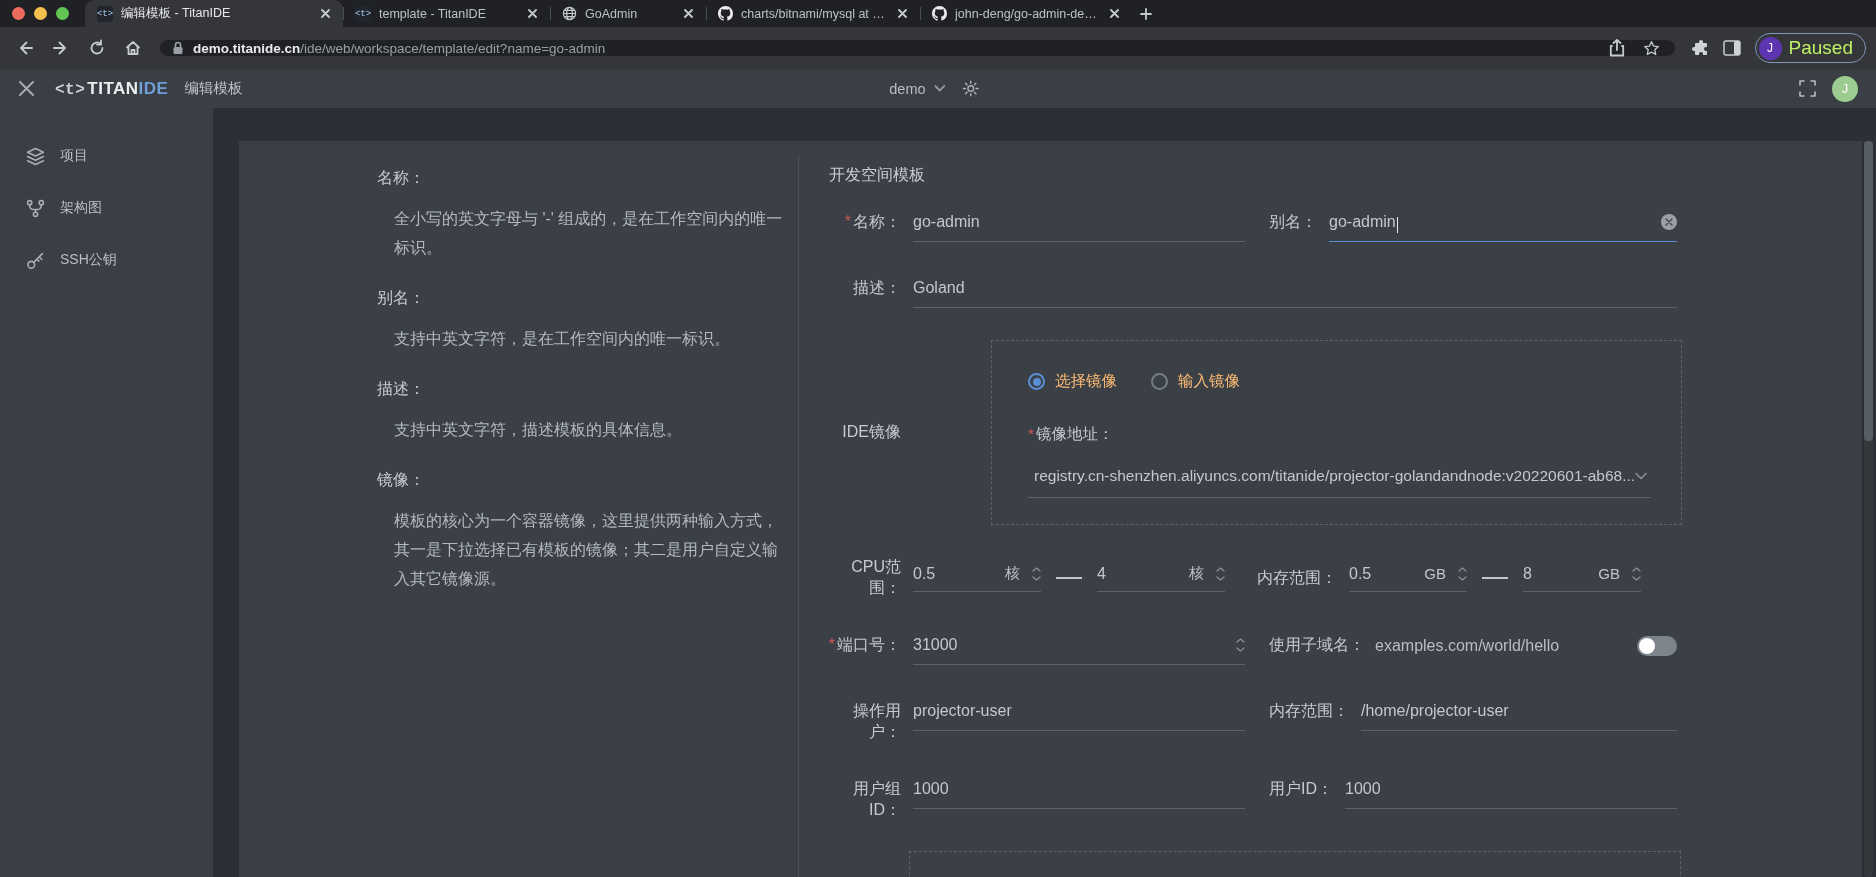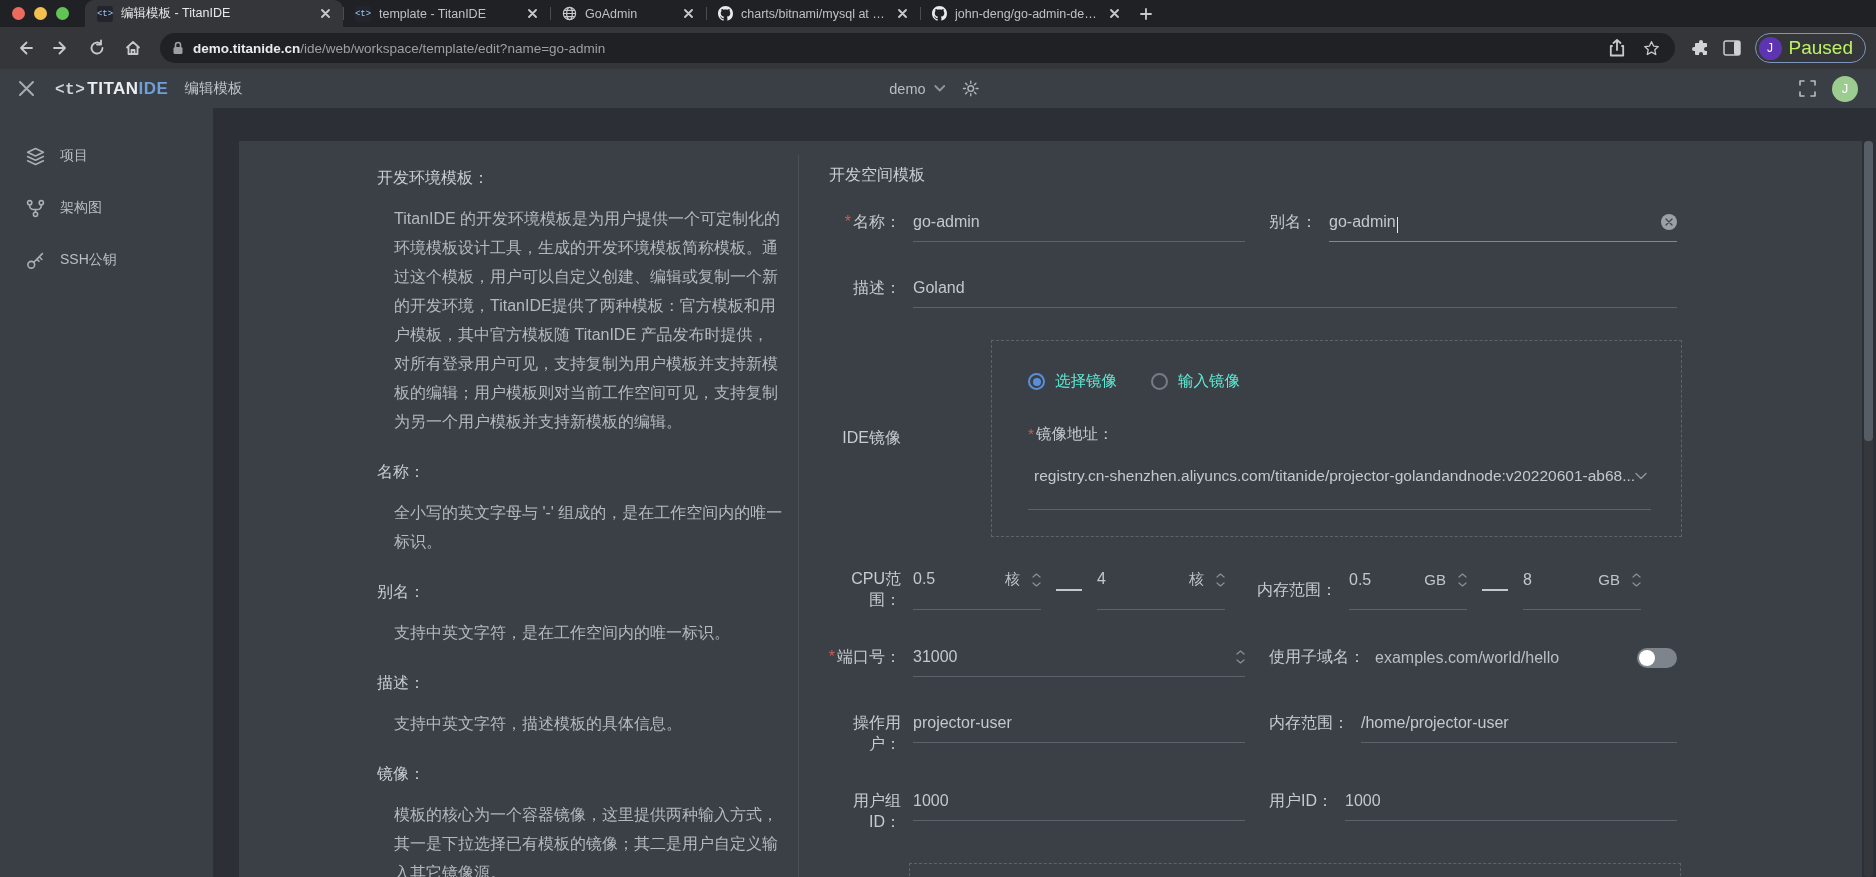--- a/index.html
+++ b/index.html
@@ -19,21 +19,21 @@
   .tab.active::before{display:none;}
   .tab-title { white-space:nowrap; overflow:hidden; text-overflow:ellipsis; flex:1; }
   .fav-titan { width:16px; height:16px; border-radius:3px; background:#23252e; color:#9fc6e8;
     font-size:9px; font-family:"Liberation Mono","DejaVu Sans Mono",monospace; display:flex;
     align-items:center; justify-content:center; flex:none; }
   .tab-x { flex:none; width:16px; height:16px; border-radius:50%; display:flex; align-items:center; justify-content:center; }
   .newtab { width:28px; height:27px; display:flex; align-items:center; justify-content:center; }
 
   .toolbar { height:42px; background:#35363a; display:flex; align-items:center; padding:0 10px; gap:6px; }
   .navbtn { width:30px; height:30px; border-radius:50%; display:flex; align-items:center; justify-content:center; flex:none; }
-  .addressbar { flex:1; height:30px; margin:0 6px; background:#202124; border-radius:15px;
+  .addressbar { flex:1; height:16px; margin:0 6px; background:#202124; border-radius:15px;
     display:flex; align-items:center; padding:0 10px 0 12px; gap:9px; min-width:0; }
   .url { font-size:13.5px; white-space:nowrap; overflow:hidden; flex:1; }
   .url .domain { color:#e8eaed; font-weight:bold; }
   .url .path { color:#9aa0a6; }
   .obicon { width:26px; height:26px; display:flex; align-items:center; justify-content:center; flex:none; }
   .profile-pill { height:30px; border:1.5px solid #7e95bd; border-radius:15px; display:flex;
     align-items:center; gap:7px; padding:0 12px 0 3px; margin-left:4px; }
   .profile-pill .av { width:23px; height:23px; border-radius:50%; background:#5e35b1; color:#fff;
     font-size:12px; display:flex; align-items:center; justify-content:center; }
   .profile-pill .st { color:#bef264; font-size:19px; }
@@ -82,30 +82,30 @@
   .rcol { margin-left:24px; width:408px; display:flex; align-items:baseline; min-width:0;}
   .rcol .flabel-r { flex:none; color:#c6cbd0; }
   .rcol .field { flex:1; margin-left:12px; }
   .field.focus { border-bottom-color:#5a8fd8; }
   .caret { display:inline-block; width:1.5px; height:16px; background:#e8eaed; margin-left:1px; transform:translateY(3px);}
   .clear-btn { margin-left:auto; width:16px; height:16px; border-radius:50%; background:#9aa0a6;
     display:flex; align-items:center; justify-content:center; flex:none; }
   .dashedbox { border:1px dashed #5c636a; margin-left:82px; width:772px; }
   .ide-box { padding:30px 30px 26px 36px; }
   .radio-row { display:flex; align-items:center; gap:34px; }
-  .radio { display:flex; align-items:center; gap:10px; font-size:15.5px; color:#5eead4;}
+  .radio { display:flex; align-items:center; gap:10px; font-size:15.5px; color:#fdba74;}
   .rdot { width:17px; height:17px; border-radius:50%; border:2px solid #757c83; position:relative; flex:none;}
   .rdot.on { border-color:#5a8fd8; }
   .rdot.on::after { content:""; position:absolute; inset:2.5px; border-radius:50%; background:#5a8fd8; }
   .imgaddr-label { margin-top:32px; font-size:15.5px; color:#c6cbd0; }
   .selectline { margin-top:22px; display:flex; align-items:center; border-bottom:1px solid #5c6269;
-    padding:0 4px 24px 6px; }
+    padding:0 4px 12px 6px; }
   .selectline .val { flex:1; white-space:nowrap; overflow:hidden; font-size:15.5px; }
   .stepper { display:flex; flex-direction:column; gap:4px; margin-left:10px; flex:none; align-self:center;}
-  .rangegrp { display:flex; border-bottom:1px solid #5c6269; padding-bottom:20px; width:128px; flex:none;}
+  .rangegrp { display:flex; align-items:center; border-bottom:1px solid #5c6269; padding-bottom:8px; width:128px; flex:none;}
   .rangegrp .num { flex:1; } .rangegrp .unit { color:#c0c5ca; font-size:15px; margin-right:2px;}
   .dash { width:26px; height:2px; background:#c3c8cd; margin:0 15px; align-self:center; flex:none;}
   .rangegrp.r2 { width:118px; }
   .toggle { margin-left:auto; width:40px; height:20px; border-radius:10px; background:#7d848b; position:relative; flex:none; align-self:center;}
   .toggle .knob { position:absolute; left:2px; top:2px; width:16px; height:16px; border-radius:50%; background:#fff; }
   .env-box { margin-top:30px; padding:38px 28px 34px 28px; }
 
   .mt26{margin-top:26px;} .mt36{margin-top:36px;} .mt32{margin-top:32px;}
   .icon-stroke { stroke:#c7cacd; stroke-width:1.8; fill:none; stroke-linecap:round; stroke-linejoin:round; }
   .icon-gray { stroke:#9aa0a6; }
@@ -322,24 +322,20 @@
           </span>
         <span>SSH公钥</span>
       </div>
     </nav>
 
     <main class="page">
       <div class="card">
 
         <aside class="help">
           <div class="sec">
-              <div class="hd">开发环境模板：</div>
-              <div class="bd">TitanIDE 的开发环境模板是为用户提供一个可定制化的环境模板设计工具，生成的开发环境模板简称模板。通过这个模板，用户可以自定义创建、编辑或复制一个新的开发环境，TitanIDE提供了两种模板：官方模板和用户模板，其中官方模板随 TitanIDE 产品发布时提供，对所有登录用户可见，支持复制为用户模板并支持新模板的编辑；用户模板则对当前工作空间可见，支持复制为另一个用户模板并支持新模板的编辑。</div>
-            </div>
-          <div class="sec">
               <div class="hd">名称：</div>
               <div class="bd">全小写的英文字母与 '-' 组成的，是在工作空间内的唯一标识。</div>
             </div>
           <div class="sec">
               <div class="hd">别名：</div>
               <div class="bd">支持中英文字符，是在工作空间内的唯一标识。</div>
             </div>
           <div class="sec">
               <div class="hd">描述：</div>
               <div class="bd">支持中英文字符，描述模板的具体信息。</div>

